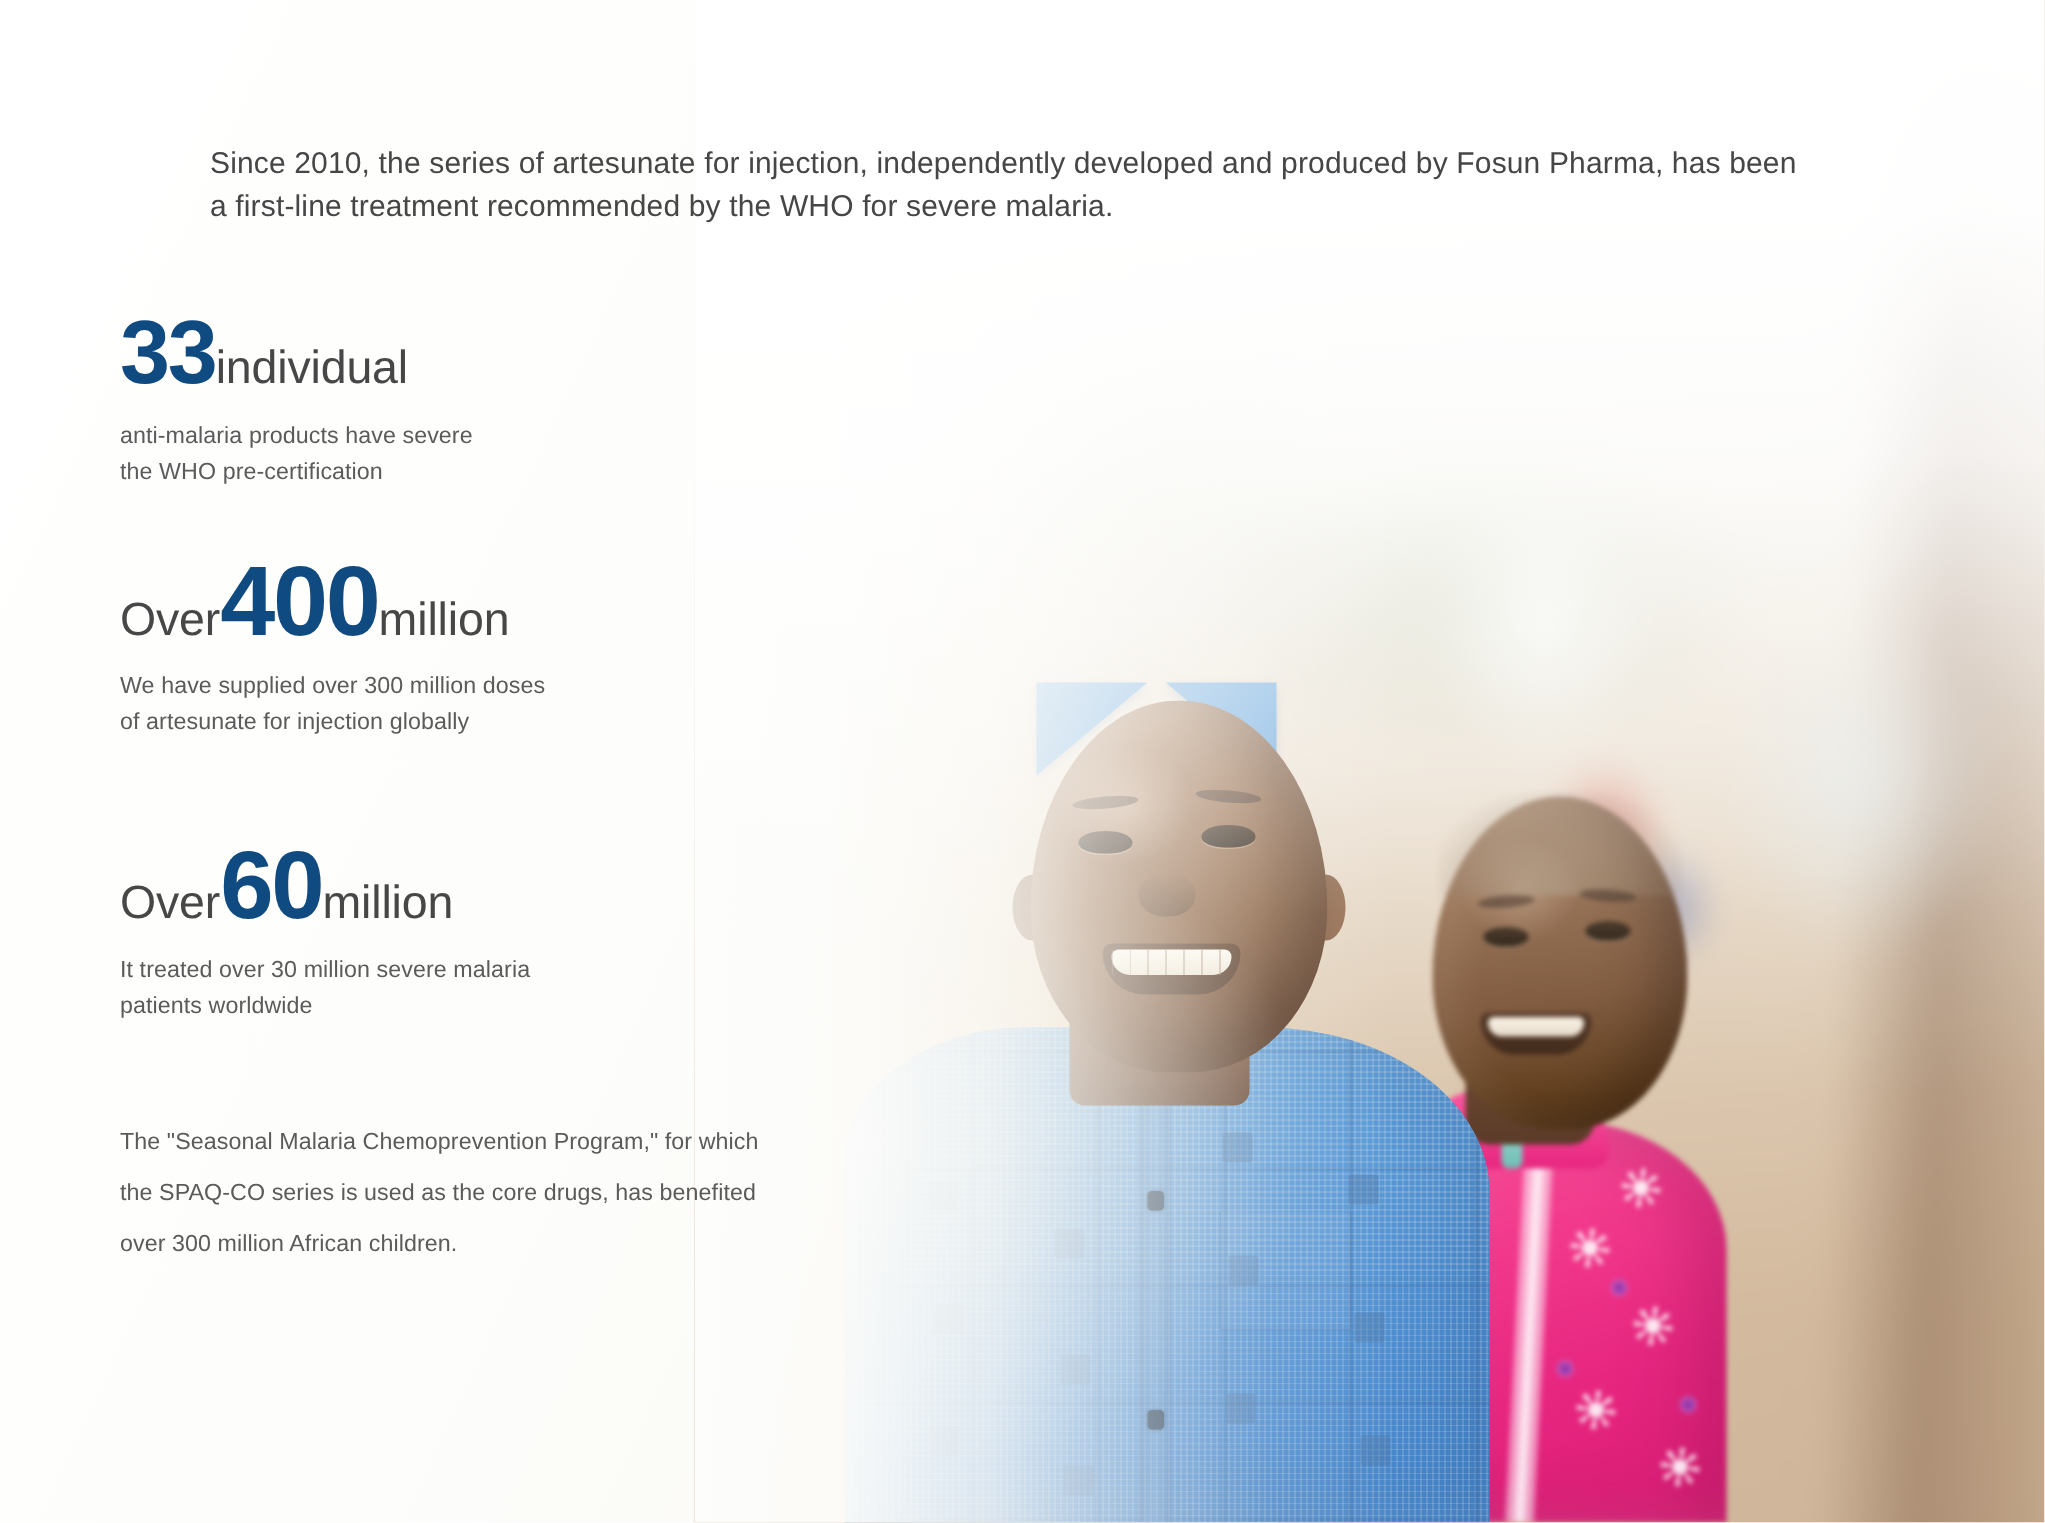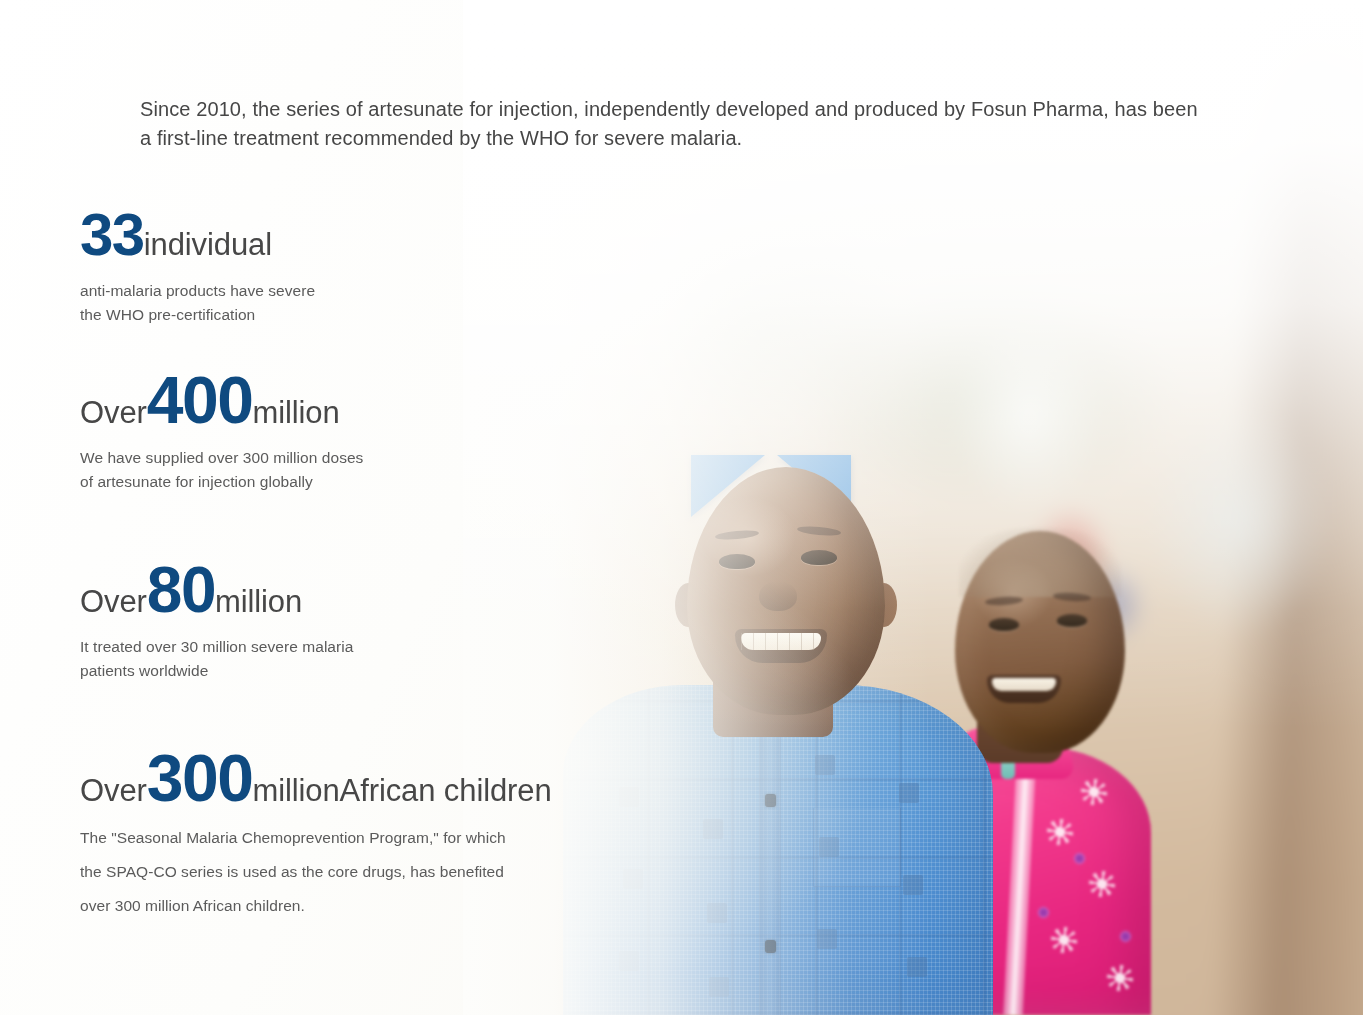--- a/index.html
+++ b/index.html
@@ -476,30 +476,27 @@
       <div class="stat stat-2">
         <div class="headline">
           <span class="hl-pre">Over</span><span class="hl-num">400</span><span class="hl-post">million</span><span class="hl-extra"></span>
         </div>
         <div class="desc">We have supplied over 300 million doses
 of artesunate for injection globally</div>
       </div>
 
       <div class="stat stat-3">
         <div class="headline">
-          <span class="hl-pre">Over</span><span class="hl-num">80</span><span class="hl-post">million</span><span class="hl-extra"></span>
+          <span class="hl-pre">Over</span><span class="hl-num">60</span><span class="hl-post">million</span><span class="hl-extra"></span>
         </div>
         <div class="desc">It treated over 30 million severe malaria
 patients worldwide</div>
       </div>
 
       <div class="stat stat-4">
-        <div class="headline">
-          <span class="hl-pre">Over</span><span class="hl-num">300</span><span class="hl-post">million</span><span class="hl-extra">African children</span>
-        </div>
         <div class="desc">The "Seasonal Malaria Chemoprevention Program," for which
 the SPAQ-CO series is used as the core drugs, has benefited
 over 300 million African children.</div>
       </div>
 
     </div>
   </div>
 </div>
 
 </body></html>

